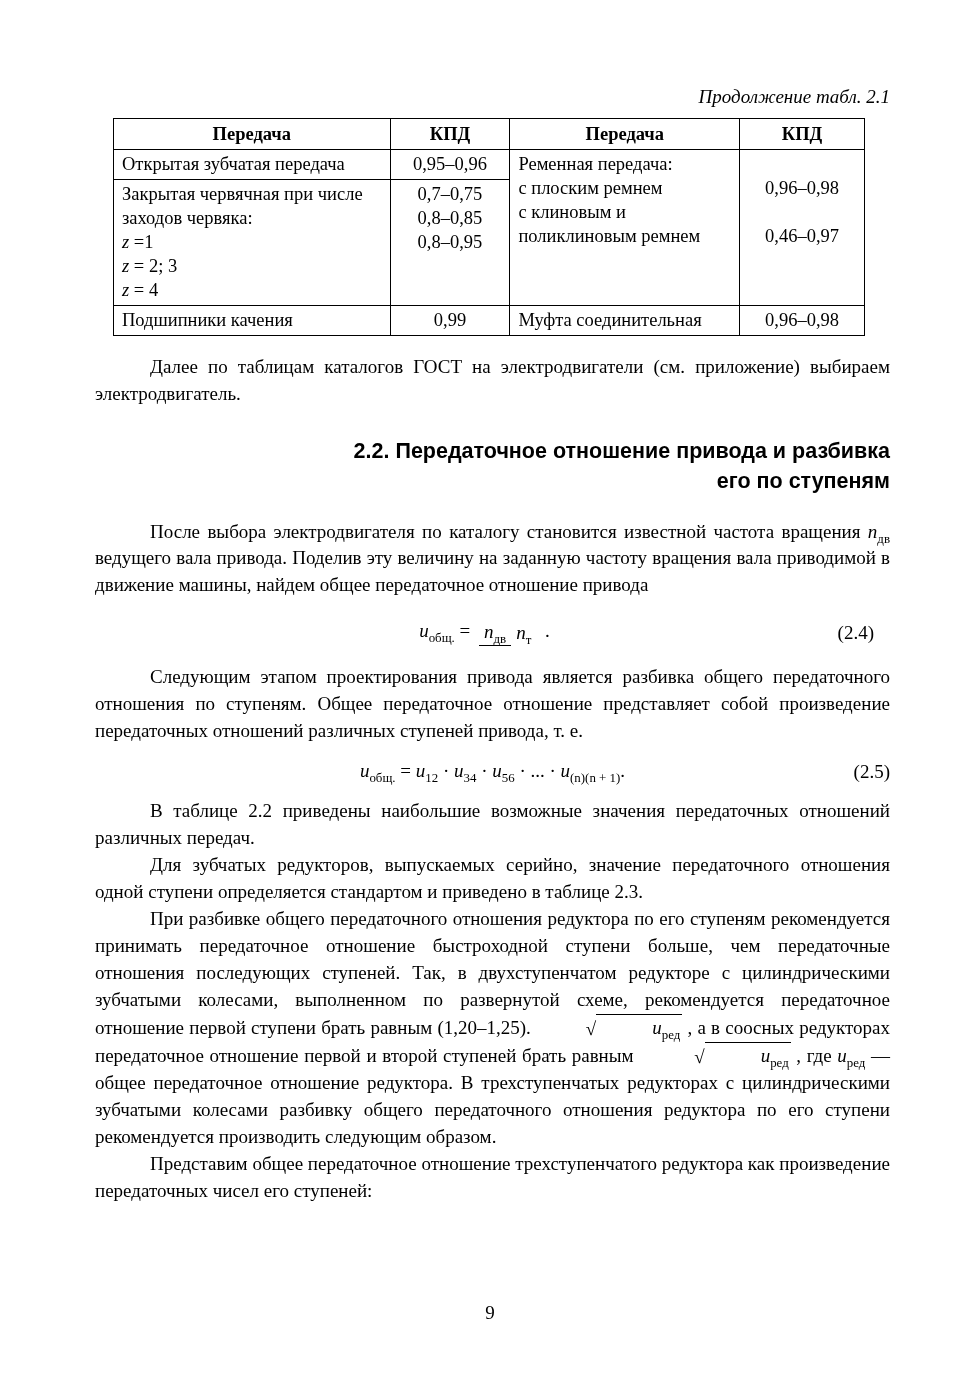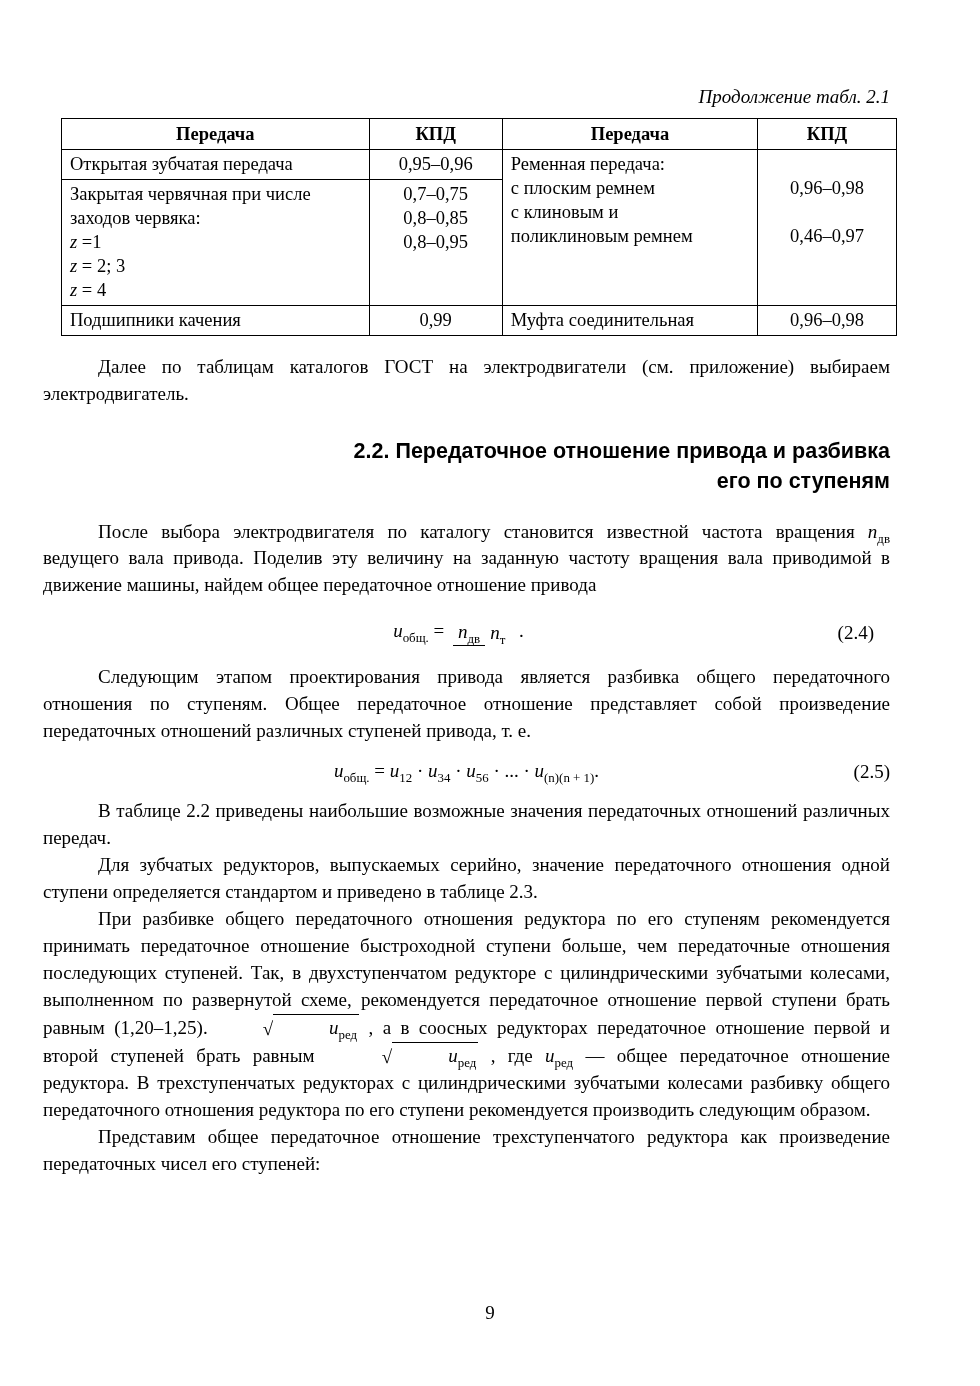--- a/index.html
+++ b/index.html
@@ -7,34 +7,34 @@
   body {
     width: 980px;
     color: #000;
     font-family: "Liberation Serif", serif;
     font-size: 19px;
   }
   .page {
     position: relative;
     width: 980px;
     height: 1386px;
-    padding: 86px 90px 40px 43px;
+    padding: 86px 90px 40px 95px;
     overflow: hidden;
     background: #fff;
   }
   .cont-note {
     text-align: right;
     font-style: italic;
     margin-bottom: 10px;
   }
   
   table.eff {
     border-collapse: collapse;
     margin: 2px 0 18px 18px;
-    width: 836px;
+    width: 752px;
     font-size: 18.5px;
     line-height: 1.3;
   }
   table.eff th, table.eff td {
     border: 1px solid #000;
     padding: 2px 8px 3px 8px;
     vertical-align: top;
   }
   table.eff th { text-align: center; font-weight: bold; padding: 3px 8px; }
   td.kpd { text-align: center; }

